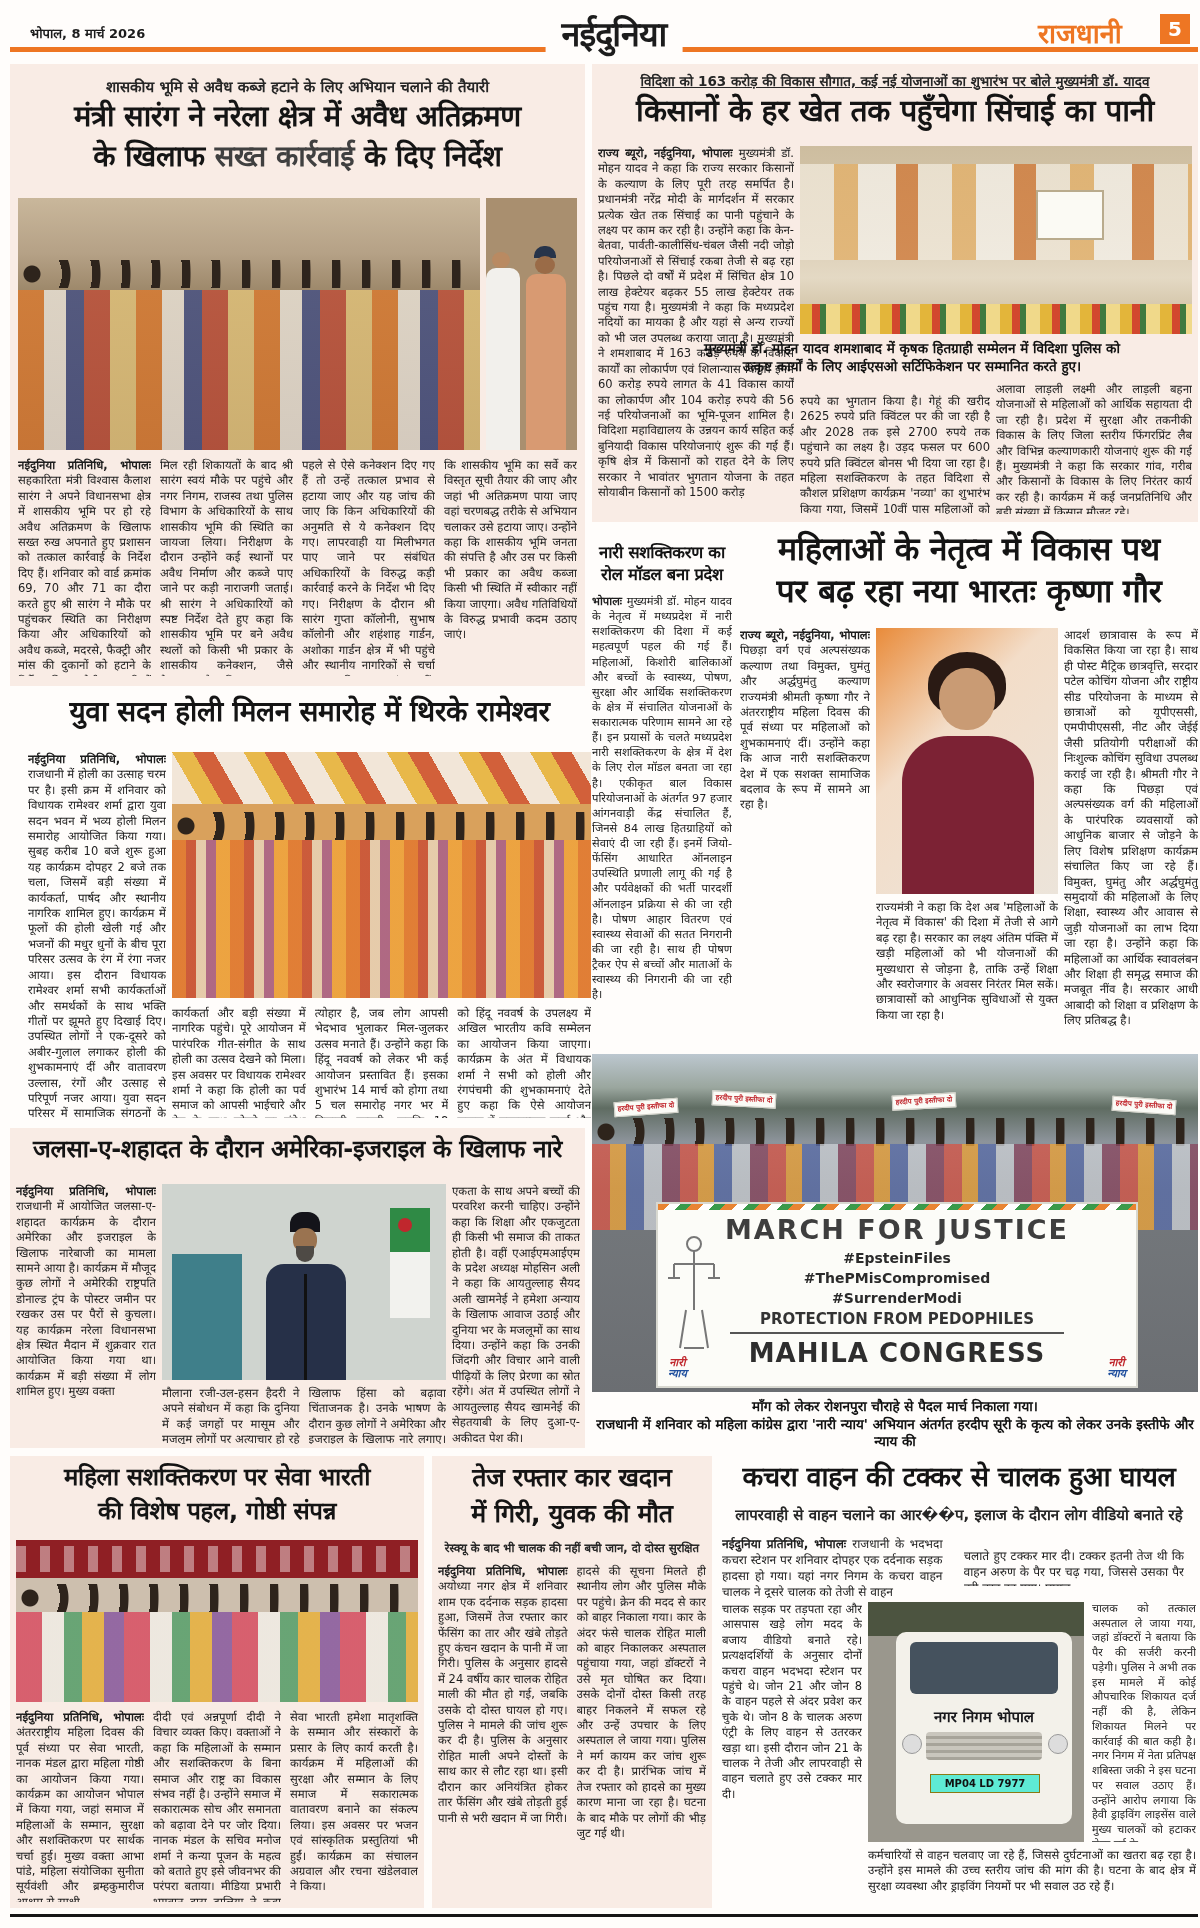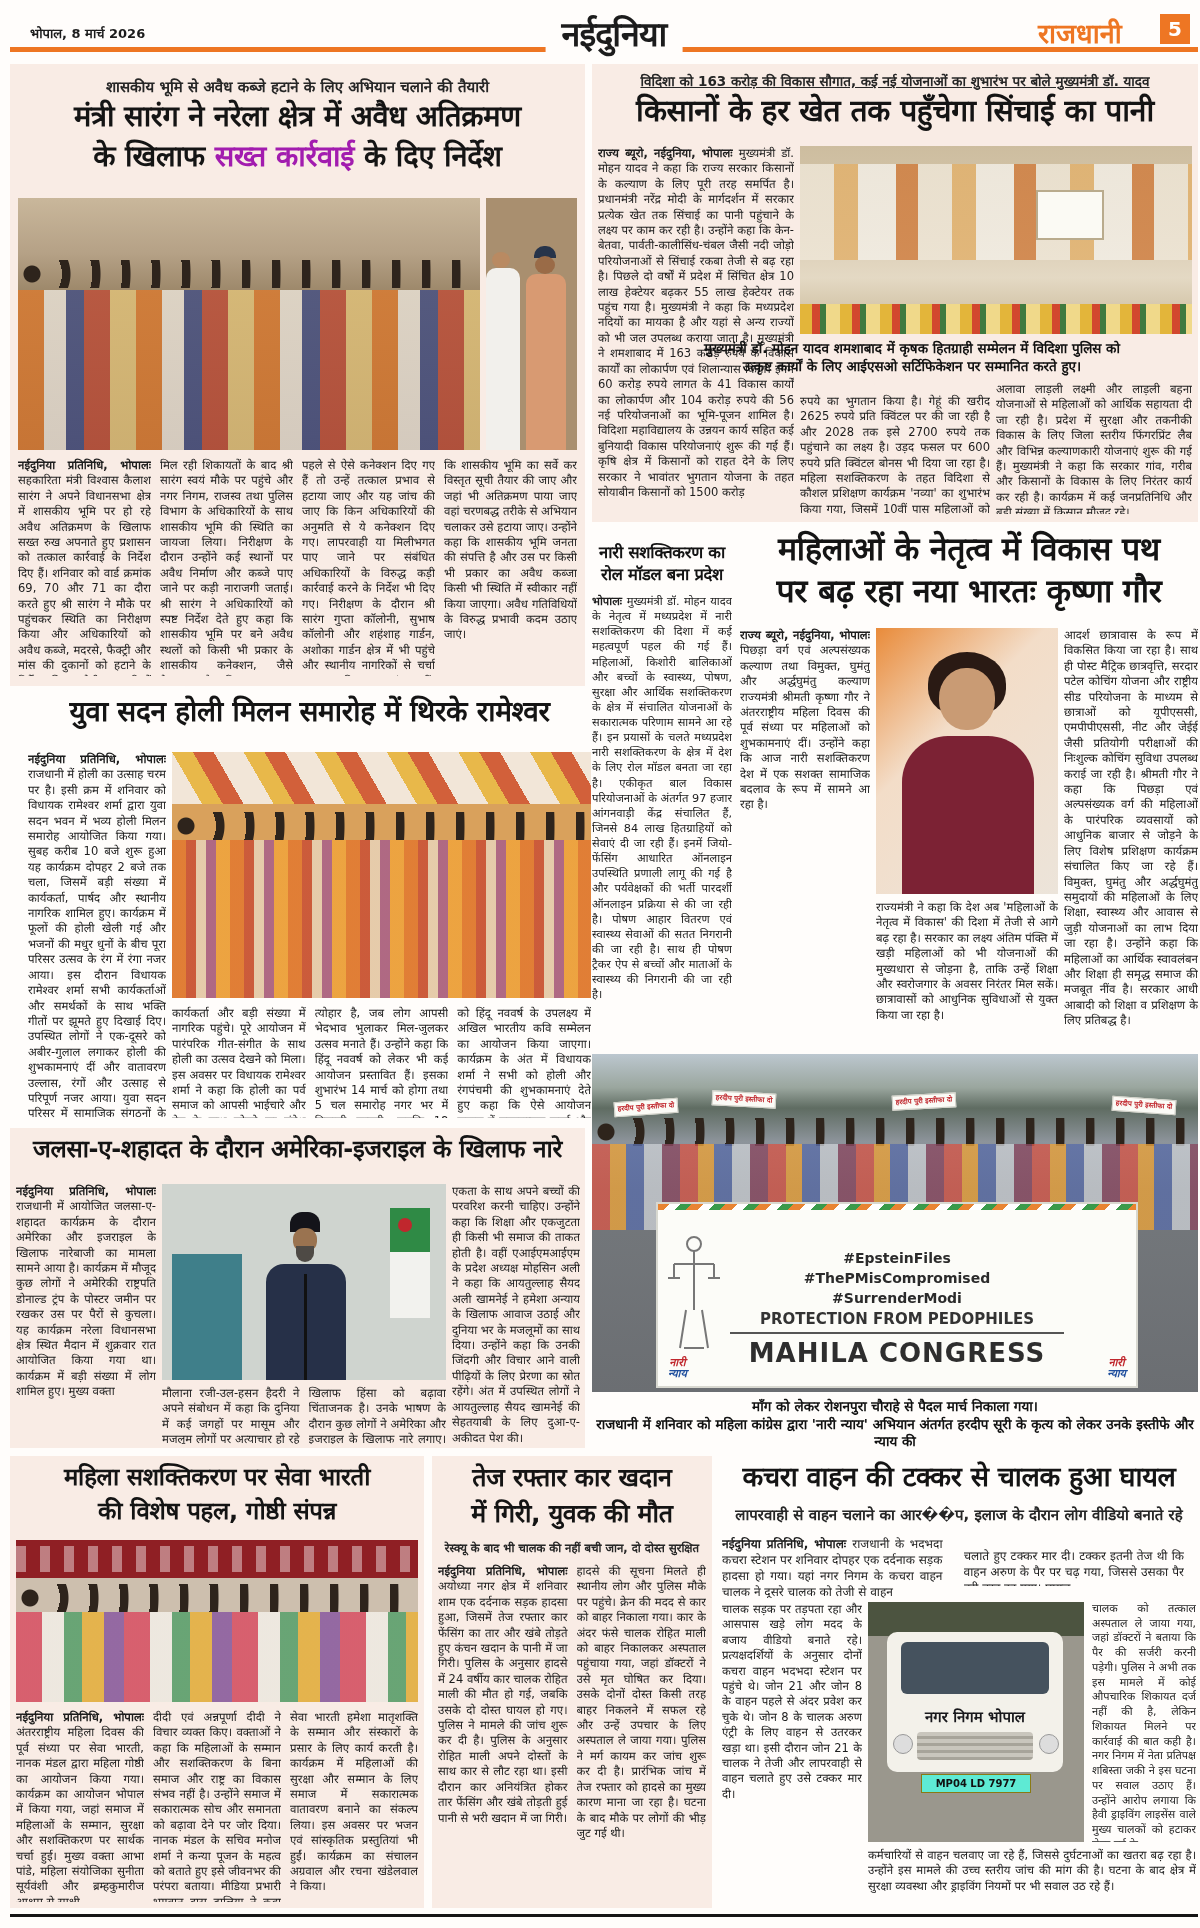--- a/index.html
+++ b/index.html
@@ -10,21 +10,21 @@
   .pink{background:#f9ece5;}
   .rule{position:absolute;background:#ee7623;}
   .hl{position:absolute;left:0;right:0;text-align:center;font-weight:800;color:#141414;
       letter-spacing:-0.3px;line-height:1.12;white-space:nowrap;}
   .kick{position:absolute;left:0;right:0;text-align:center;font-weight:700;color:#262626;white-space:nowrap;}
   .body{font-size:11.5px;line-height:1.34;text-align:justify;color:#1d1d1d;overflow:hidden;}
   .body b{font-weight:700;}
   .colrow{display:flex;gap:9px;}
   .colrow .c{flex:1;}
   .cap{font-weight:700;text-align:center;color:#111;line-height:1.3;}
-  .red{color:#a21caf;}
+  .red{color:#404040;}
   .accent{color:#ee7623;}
   .ph{position:absolute;overflow:hidden;background:#b7a88f;}
   .heads{position:absolute;left:0;right:0;height:28px;
          background:repeating-radial-gradient(circle at 14px 14px,#2e241c 0 8px,rgba(0,0,0,0) 9px 30px);}
   .logo-nn{line-height:1.05;font-weight:800;font-style:italic;font-size:11px;text-align:center;}
   .placard{position:absolute;background:#fbfbf6;border:1px solid #cfcfc6;color:#c0272d;
            font-size:7px;font-weight:700;text-align:center;line-height:1.25;padding:2px;}
   .banner-stripe{height:6px;background:repeating-linear-gradient(135deg,#e88432 0 8px,#ffffff 8px 16px,#3a9a4a 16px 24px);}
 </style>
 </head>
@@ -158,20 +158,21 @@
           <g stroke="#777" stroke-width="2" fill="none">
             <circle cx="28" cy="14" r="7"></circle>
               <line x1="28" y1="21" x2="28" y2="80"></line>
             <line x1="8" y1="34" x2="48" y2="34"></line>
               <line x1="8" y1="34" x2="8" y2="48"></line>
               <line x1="48" y1="34" x2="48" y2="48"></line>
             <path d="M2 48 h12 M42 48 h12"></path>
               <path d="M18 118 h20 M20 80 l-6 38 M36 80 l6 38"></path>
           </g>
         </svg>
+        <div class="abs" style="left:0;right:0;top:10px;text-align:center;font-size:27px;font-weight:800;color:#3e3e3e;letter-spacing:2px;font-family:'DejaVu Sans',sans-serif;">MARCH FOR JUSTICE</div>
         <div class="abs" style="left:0;right:0;top:46px;text-align:center;font-size:14px;font-weight:700;color:#2b2b2b;">#EpsteinFiles</div>
         <div class="abs" style="left:0;right:0;top:66px;text-align:center;font-size:14px;font-weight:700;color:#2b2b2b;">#ThePMisCompromised</div>
         <div class="abs" style="left:0;right:0;top:86px;text-align:center;font-size:14px;font-weight:700;color:#2b2b2b;">#SurrenderModi</div>
         <div class="abs" style="left:0;right:0;top:106px;text-align:center;font-size:15px;font-weight:800;color:#333;">PROTECTION FROM PEDOPHILES</div>
         <div class="abs" style="left:0;right:0;top:128px;border-top:2px solid #555;width:70%;margin:0 auto;"></div>
         <div class="abs" style="left:0;right:0;top:134px;text-align:center;font-size:26px;font-weight:800;color:#2e2e2e;letter-spacing:1px;">MAHILA CONGRESS</div>
         <div class="abs logo-nn" style="left:10px;bottom:6px;">
           <div style="color:#c0272d;">नारी</div>
           <div style="color:#1f4f9e;">न्याय</div>
         </div>
@@ -218,21 +219,21 @@
   <div class="panel" style="left:720px;top:1456px;width:478px;height:452px;">
     <div class="hl" style="top:6px;font-size:27px;">कचरा वाहन की टक्कर से चालक हुआ घायल</div>
     <div class="kick" style="top:48px;font-size:15px;">लापरवाही से वाहन चलाने का आर��प, इलाज के दौरान लोग वीडियो बनाते रहे</div>
     <div class="abs colrow" style="left:2px;top:80px;width:474px;height:62px;">
       <p class="c body" style="margin:0;font-size:12px;"><b>नईदुनिया प्रतिनिधि, भोपालः </b><span>राजधानी के भदभदा कचरा स्टेशन पर शनिवार दोपहर एक दर्दनाक सड़क हादसा हो गया। यहां नगर निगम के कचरा वाहन चालक ने दूसरे चालक को तेजी से वाहन</span></p>
       <p class="c body" style="margin:12px;font-size:12px;">चलाते हुए टक्कर मार दी। टक्कर इतनी तेज थी कि वाहन अरुण के पैर पर चढ़ गया, जिससे उसका पैर बुरी तरह टूट गया। घायल</p>
     </div>
     <p class="abs body" style="left:2px;top:146px;width:140px;height:300px;margin:0;">चालक सड़क पर तड़पता रहा और आसपास खड़े लोग मदद के बजाय वीडियो बनाते रहे। प्रत्यक्षदर्शियों के अनुसार दोनों कचरा वाहन भदभदा स्टेशन पर पहुंचे थे। जोन 21 और जोन 8 के वाहन पहले से अंदर प्रवेश कर चुके थे। जोन 8 के चालक अरुण एंट्री के लिए वाहन से उतरकर खड़ा था। इसी दौरान जोन 21 के चालक ने तेजी और लापरवाही से वाहन चलाते हुए उसे टक्कर मार दी।</p>
     <div class="ph" style="left:148px;top:146px;width:216px;height:240px;
          background:linear-gradient(180deg,#4c5440 0 14%,#9a978d 14% 100%);">
-      <div class="abs" style="left:19px;top:30px;width:176px;height:140px;background:#f3f1ea;border-radius:10px;">
+      <div class="abs" style="left:28px;top:30px;width:176px;height:192px;background:#f3f1ea;border-radius:10px;">
         <div class="abs" style="left:14px;top:10px;width:148px;height:52px;background:#45525e;border-radius:6px;"></div>
         <div class="abs" style="left:0;right:0;top:74px;text-align:center;font-size:15px;font-weight:800;color:#18181c;">नगर निगम भोपाल</div>
         <div class="abs" style="left:30px;top:100px;width:116px;height:28px;
              background:repeating-linear-gradient(180deg,#c9c6bd 0 4px,#a7a49a 4px 7px);border-radius:4px;"></div>
         <div class="abs" style="left:6px;top:102px;width:18px;height:18px;border-radius:50%;background:#ddd;border:1px solid #999;"></div>
         <div class="abs" style="left:152px;top:102px;width:18px;height:18px;border-radius:50%;background:#ddd;border:1px solid #999;"></div>
         <div class="abs" style="left:34px;top:142px;width:108px;height:17px;background:#5eead4;color:#111;
              font-size:10px;font-weight:800;text-align:center;line-height:17px;border:1px solid #8a7a14;">MP04 LD 7977</div>
       </div>
     </div>

